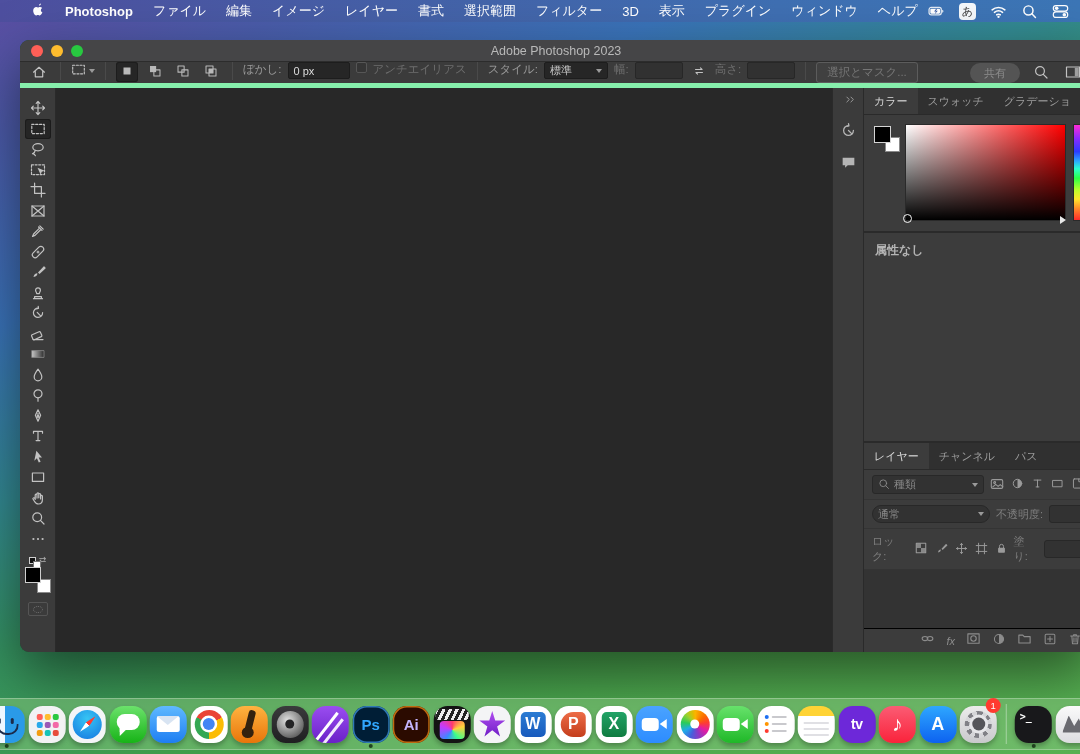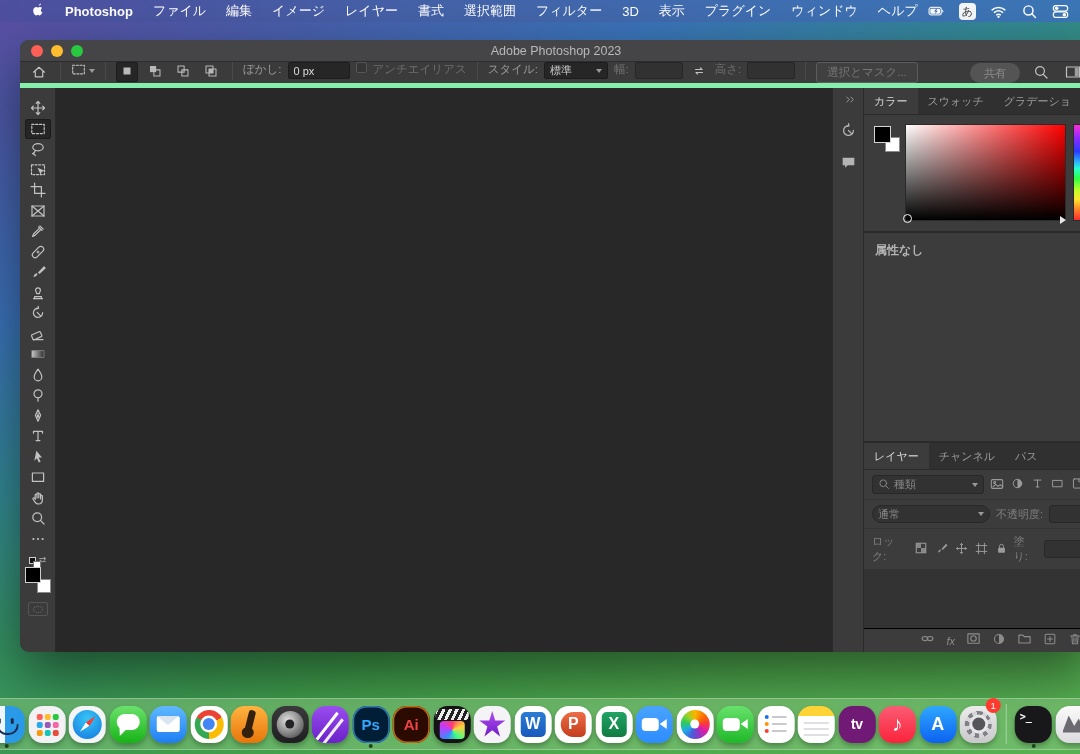--- a/index.html
+++ b/index.html
@@ -142,21 +142,21 @@
   .garageband::before{content:"";position:absolute;left:16px;top:4px;width:7px;height:22px;background:#33210e;border-radius:3px;transform:rotate(14deg);}
   .garageband::after{content:"";position:absolute;left:11px;top:21px;width:12px;height:11px;background:#33210e;border-radius:50%;}
   .logic{background:linear-gradient(180deg,#3a3a3c,#1f1f21);}
   .logic::before{content:"";position:absolute;inset:5px;border-radius:50%;background:radial-gradient(circle at 40% 35%,#e2e2e2,#6a6a6a 70%,#3a3a3a);}
   .logic::after{content:"";position:absolute;left:50%;top:50%;transform:translate(-50%,-50%);width:9px;height:9px;border-radius:50%;background:#232325;}
   .affinity{background:linear-gradient(180deg,#9a4df0,#6a21c8);}
   .affinity::before{content:"";position:absolute;left:14px;top:3px;width:2.5px;height:34px;background:#fff;transform:rotate(38deg);box-shadow:8px 2px 0 rgba(255,255,255,.9);}
   .ps{background:#001e36;box-shadow:inset 0 0 0 1.5px #2f79b5;}
   .ps .glyph{color:#31a8ff;font-size:15px;}
   .ai{background:#2b0b00;box-shadow:inset 0 0 0 1.5px #c06b10;}
-  .ai .glyph{color:#ef4444;font-size:15px;}
+  .ai .glyph{color:#c4b5fd;font-size:15px;}
   .finalcut{background:#141414;}
   .finalcut::before{content:"";position:absolute;left:2px;top:3px;width:33px;height:11px;border-radius:3px;
     background:repeating-linear-gradient(115deg,#eee 0 3px,#222 3px 6px);}
   .finalcut::after{content:"";position:absolute;left:6px;top:15px;width:25px;height:18px;border-radius:4px;
     background:conic-gradient(#ff3b6b,#ffd23b,#3bff8a,#3b8aff,#c43bff,#ff3b6b);}
   .imovie{background:#f4f4f6;}
   .imovie::before{content:"";position:absolute;left:5px;top:5px;width:27px;height:27px;background:linear-gradient(180deg,#b14ef0,#6d1bc4);
     clip-path:polygon(50% 2%,61% 37%,98% 37%,68% 59%,79% 96%,50% 73%,21% 96%,32% 59%,2% 37%,39% 37%);}
   .office{background:#fff;}
   .office .glyph{width:25px;height:25px;border-radius:5px;display:flex;align-items:center;justify-content:center;font-size:16px;}
@@ -173,21 +173,21 @@
   .facetime{background:linear-gradient(180deg,#67e26b,#1fb828);}
   .facetime::before{content:"";position:absolute;left:6px;top:12px;width:17px;height:13px;background:#fff;border-radius:4px;}
   .facetime::after{content:"";position:absolute;right:6px;top:13px;width:0;height:0;border:5.5px solid transparent;border-right:7px solid #fff;}
   .reminders{background:#fff;}
   .reminders::before{content:"";position:absolute;left:7px;top:9px;width:4px;height:4px;border-radius:50%;background:#1d6ff2;
     box-shadow:0 7px 0 #ff9500,0 14px 0 #ff3b30;}
   .reminders::after{content:"";position:absolute;left:14px;top:10px;width:15px;height:2px;border-radius:1px;background:#c9c9cd;
     box-shadow:0 7px 0 #c9c9cd,0 14px 0 #c9c9cd;}
   .notes{background:linear-gradient(180deg,#ffd335 0 10px,#fff 10px);}
   .notes::before{content:"";position:absolute;left:6px;top:16px;width:25px;height:2px;background:#e0e0e4;box-shadow:0 6px 0 #e0e0e4,0 12px 0 #e0e0e4;}
-  .tvapp{background:#701a75;text-align:center;}
+  .tvapp{background:#6d28d9;text-align:center;}
   .tvapp .glyph{font-size:14px;letter-spacing:-.5px;}
   .music{background:linear-gradient(180deg,#fb5c74,#fa233b);}
   .music .glyph{font-size:21px;font-weight:normal;}
   .appstore{background:linear-gradient(180deg,#2ea7ff,#0d62f0);}
   .appstore .glyph{font-size:18px;}
   .settings{background:linear-gradient(180deg,#ececec,#c9c9cc);}
   .settings::before{content:"";position:absolute;inset:5px;border-radius:50%;
     background:repeating-conic-gradient(#808086 0 22deg,#d5d5d8 22deg 44deg);}
   .settings::after{content:"";position:absolute;left:50%;top:50%;transform:translate(-50%,-50%);width:13px;height:13px;border-radius:50%;
     background:#55555a;box-shadow:0 0 0 3px #e6e6e9;}

